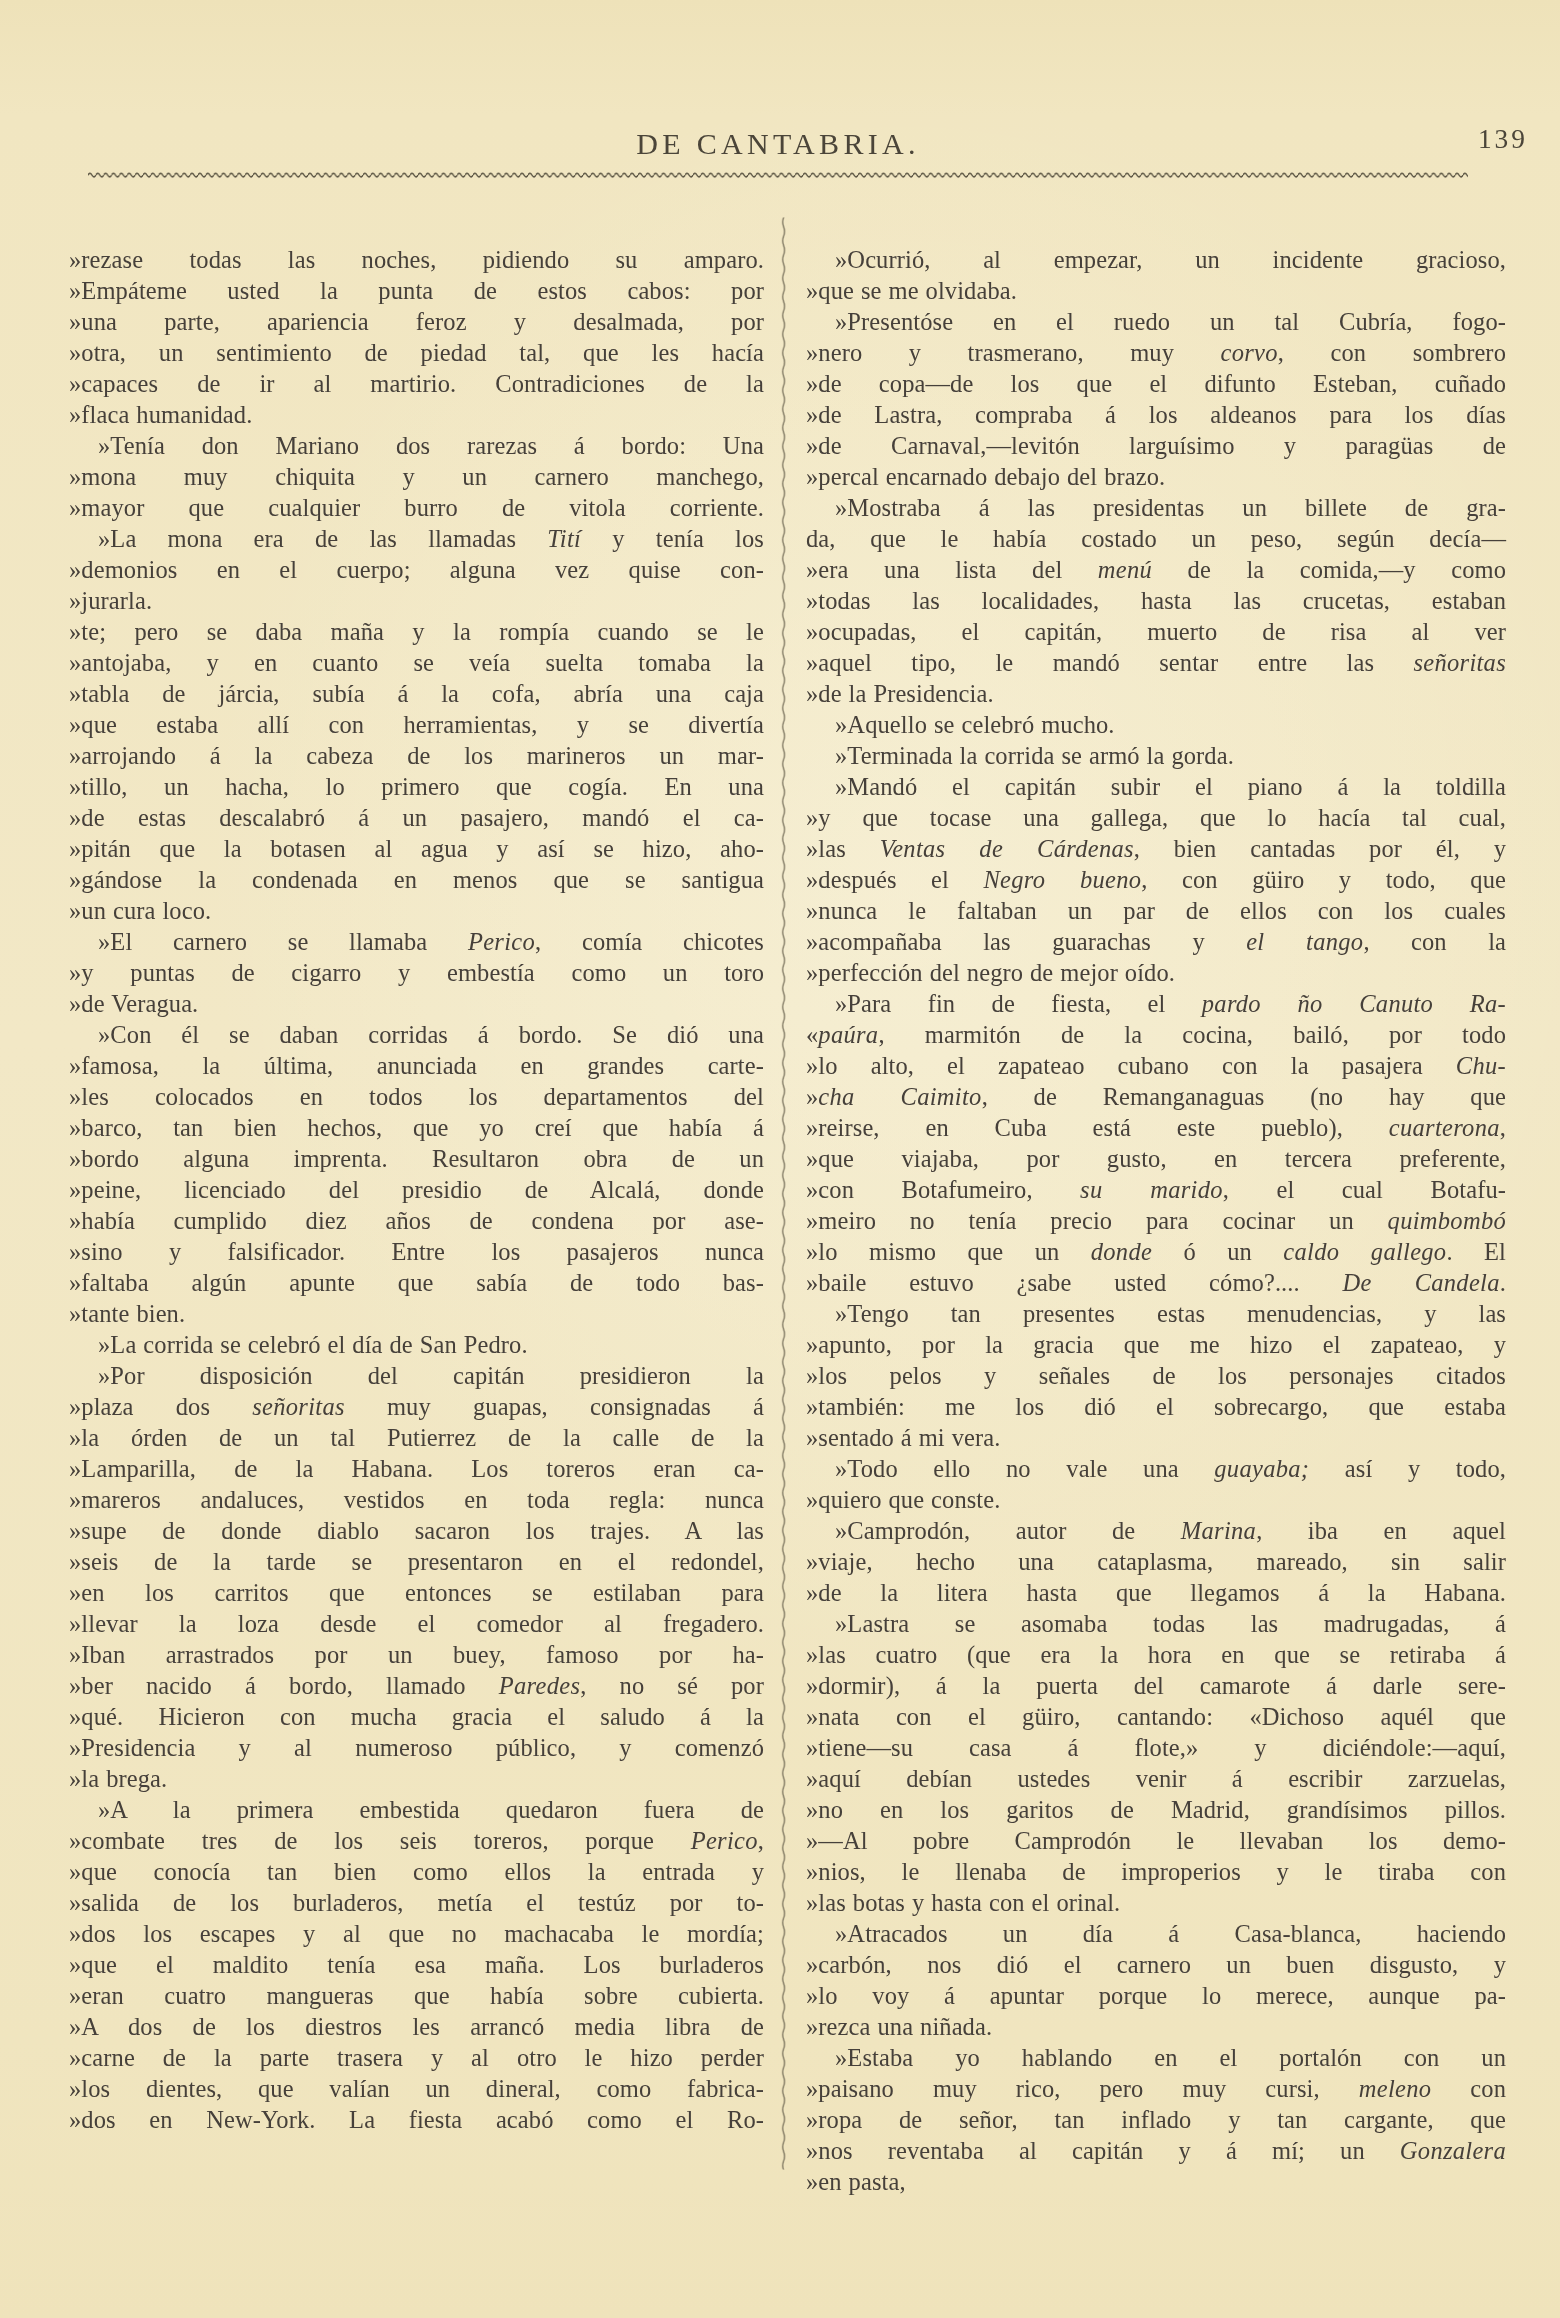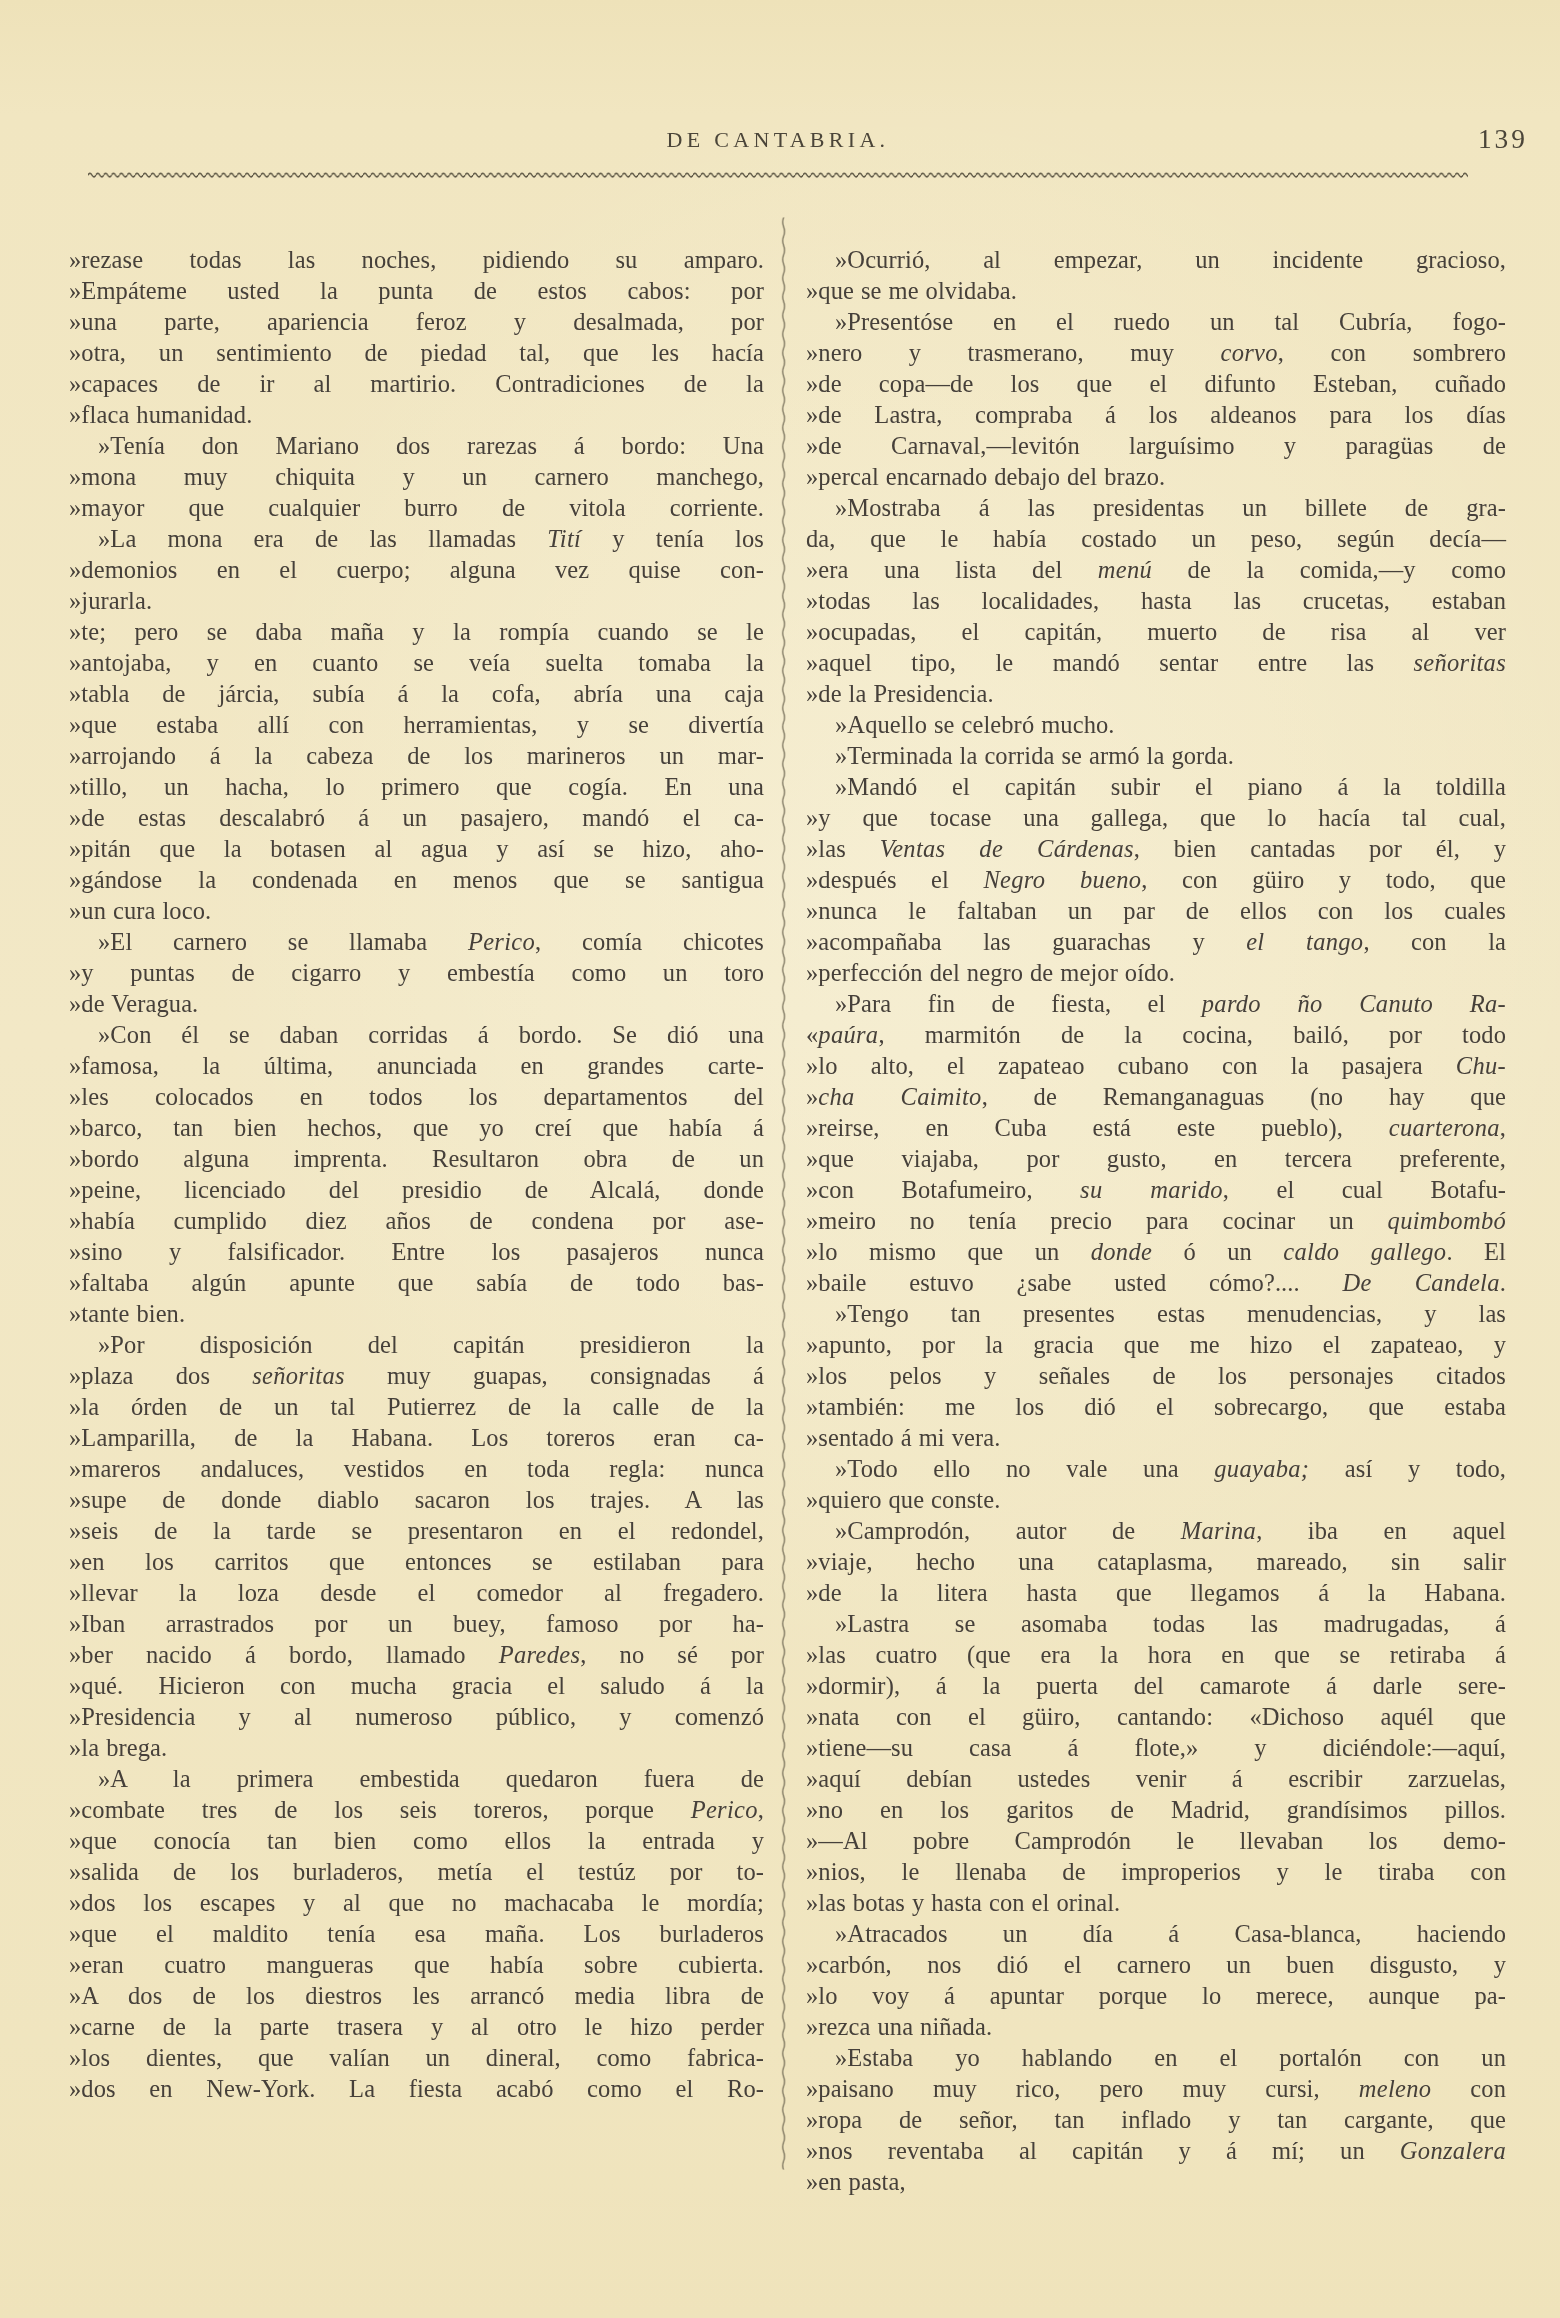--- a/index.html
+++ b/index.html
@@ -15,21 +15,21 @@
       radial-gradient(ellipse 1010px 1154px at 58% 38%, rgba(255,253,240,0.30), rgba(255,253,240,0) 70%),
       linear-gradient(180deg, #eee2b9 0px, #f1e6c1 115px, #f2e8c6 45%, #f0e5bf 88%, #efe3bb 100%),
       linear-gradient(90deg, #e2d3a4 0px, #ebdeb3 29px, #efe4be 87px, #f2e8c5 50%, #f1e6c1 86%, #ecdfb4 100%);
     background-color:var(--paper);
     overflow:hidden;
   }
   .page{position:relative;width:1560px;height:2319px;}
 
   .header-title{
     position:absolute;top:127px;left:778px;transform:translateX(-50%);
-    font-size:22px;letter-spacing:4.3px;white-space:nowrap;
+    font-size:30px;letter-spacing:4.3px;white-space:nowrap;
     color:#4b4539;
   }
   .page-number{
     position:absolute;top:124px;left:1438px;
     font-size:27.4px;letter-spacing:2.9px;color:#4b4539;margin-left:40px;
   }
   .header-rule{
     position:absolute;top:170px;left:81px;width:1394px;height:10px;
   }
   .column-divider{
@@ -113,20 +113,21 @@
       <div class="line in">»Con él se daban corridas á bordo. Se dió una</div>
       <div class="line">»famosa, la última, anunciada en grandes carte-</div>
       <div class="line">»les colocados en todos los departamentos del</div>
       <div class="line">»barco, tan bien hechos, que yo creí que había á</div>
       <div class="line">»bordo alguna imprenta. Resultaron obra de un</div>
       <div class="line">»peine, licenciado del presidio de Alcalá, donde</div>
       <div class="line">»había cumplido diez años de condena por ase-</div>
       <div class="line">»sino y falsificador. Entre los pasajeros nunca</div>
       <div class="line">»faltaba algún apunte que sabía de todo bas-</div>
       <div class="line end">»tante bien.</div>
+      <div class="line in end">»La corrida se celebró el día de San Pedro.</div>
       <div class="line in">»Por disposición del capitán presidieron la</div>
       <div class="line">»plaza dos <i>señoritas</i> muy guapas, consignadas á</div>
       <div class="line">»la órden de un tal Putierrez de la calle de la</div>
       <div class="line">»Lamparilla, de la Habana. Los toreros eran ca-</div>
       <div class="line">»mareros andaluces, vestidos en toda regla: nunca</div>
       <div class="line">»supe de donde diablo sacaron los trajes. A las</div>
       <div class="line">»seis de la tarde se presentaron en el redondel,</div>
       <div class="line">»en los carritos que entonces se estilaban para</div>
       <div class="line">»llevar la loza desde el comedor al fregadero.</div>
       <div class="line">»Iban arrastrados por un buey, famoso por ha-</div>

